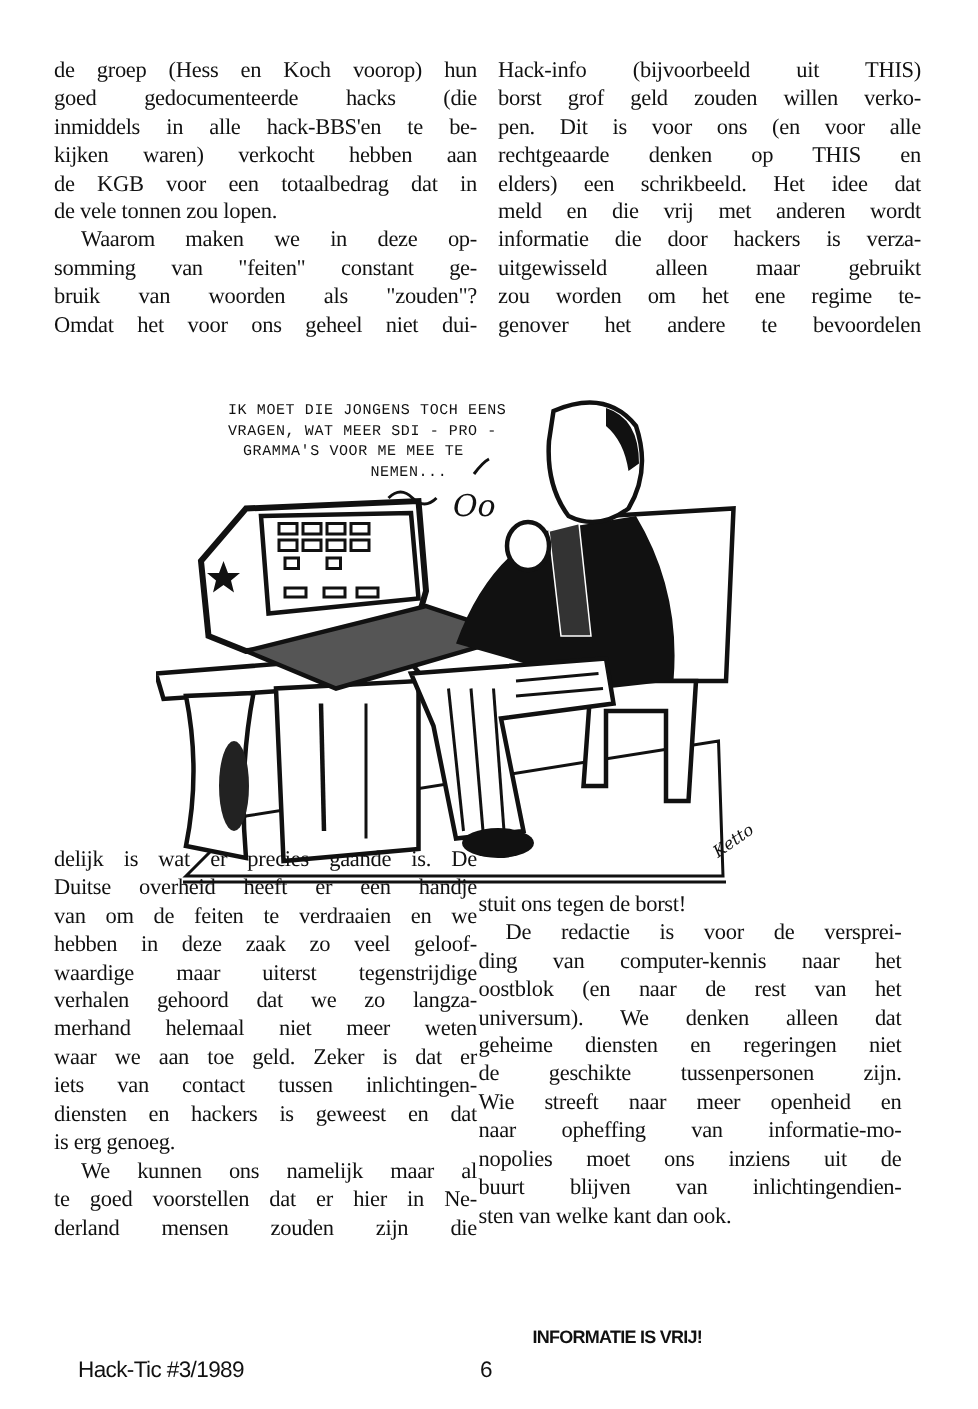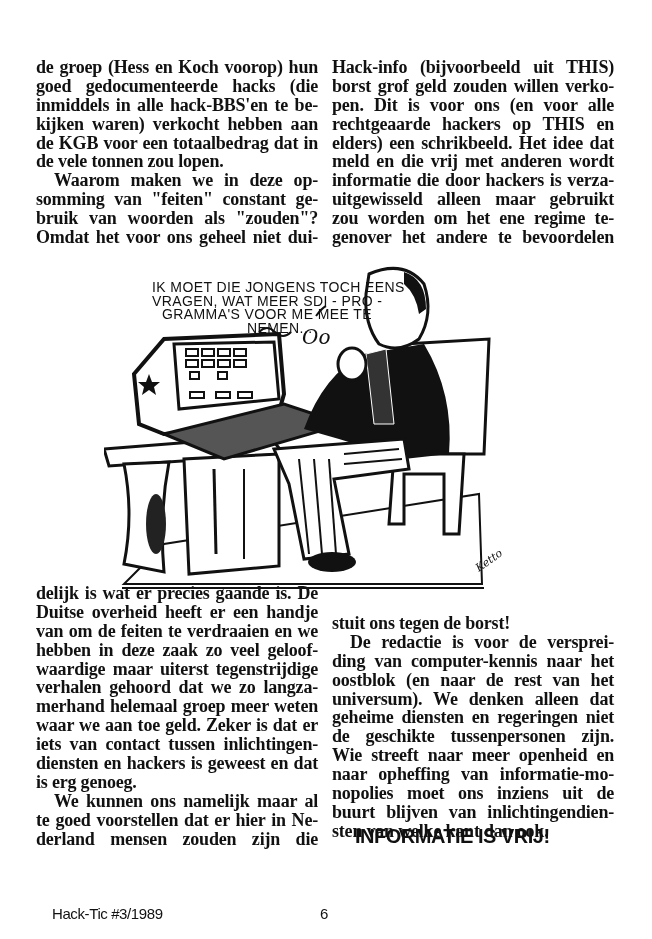--- a/index.html
+++ b/index.html
@@ -2,51 +2,50 @@
 <html><head>
   <meta charset="utf-8">
   <style>
     html, body { margin: 0; padding: 0; background: #ffffff; }
     body {
       width: 652px; height: 939px; position: relative; overflow: hidden;
       font-family: "Liberation Serif", serif; color: #111111;
     }
     .col {
       position: absolute; width: 282px;
-      font-size: 18px; line-height: 18.9px; font-weight: bold;
+      font-size: 15px; line-height: 18.9px; font-weight: normal;
       letter-spacing: -0.2px;
-      margin-top: 20px;
     }
     .line { display: block; white-space: nowrap; text-align: justify; text-align-last: justify; height: 18.9px; }
     .line.last { text-align-last: left; }
     .line.indent { padding-left: 18px; }
     #col-tl { left: 36px; top: 38px; }
     #col-tr { left: 332px; top: 38px; }
     #col-bl { left: 36px; top: 564px; }
-    #col-br { left: 332px; top: 594px; }
+    #col-br { left: 319px; top: 594px; }
     .slogan {
-      position: absolute; left: 355px; top: 825px;
-      font-family: "Liberation Sans", sans-serif; font-size: 20px; font-weight: bold;
+      position: absolute; left: 355px; top: 884px;
+      font-family: "Liberation Sans", sans-serif; font-size: 12px; font-weight: bold;
       letter-spacing: -0.5px;
     }
     .footer-title {
       position: absolute; left: 52px; top: 905px;
       font-family: "Liberation Sans", sans-serif; font-size: 15px; letter-spacing: -0.4px;
     }
     .footer-page {
       position: absolute; left: 320px; top: 905px;
       font-family: "Liberation Sans", sans-serif; font-size: 15px;
     }
     .cartoon {
       position: absolute; left: 104px; top: 254px; width: 448px; height: 336px;
     }
     .cartoon svg { width: 100%; height: 100%; display: block; }
     .caption {
-      position: absolute; left: 48px; top: 27px; width: 220px;
-      font-family: Liberation Sans, sans-serif; font-size: 14px; line-height: 13.5px;
+      position: absolute; left: 48px; top: 14px; width: 220px;
+      font-family: Liberation Mono, monospace; font-size: 10px; line-height: 13.5px;
       letter-spacing: 0.4px; color: #111;
     }
     .caption span { display: block; white-space: nowrap; }
     .signature {
       position: absolute; left: 370px; top: 300px; font-family: "DejaVu Serif", serif;
       font-size: 11px; font-style: italic; transform: rotate(-35deg);
     }
   </style>
 </head>
 <body>
@@ -60,21 +59,21 @@
     <span class="line last">de vele tonnen zou lopen.</span>
     <span class="line indent">Waarom maken we in deze op-</span>
     <span class="line">somming van "feiten" constant ge-</span>
     <span class="line">bruik van woorden als "zouden"?</span>
     <span class="line">Omdat het voor ons geheel niet dui-</span>
   </div>
 <div id="col-tr" class="col">
     <span class="line">Hack-info (bijvoorbeeld uit THIS)</span>
     <span class="line">borst grof geld zouden willen verko-</span>
     <span class="line">pen. Dit is voor ons (en voor alle</span>
-    <span class="line">rechtgeaarde hackers op THIS en</span>
+    <span class="line">rechtgeaarde denken op THIS en</span>
     <span class="line">elders) een schrikbeeld. Het idee dat</span>
     <span class="line">meld en die vrij met anderen wordt</span>
     <span class="line">informatie die door hackers is verza-</span>
     <span class="line">uitgewisseld alleen maar gebruikt</span>
     <span class="line">zou worden om het ene regime te-</span>
     <span class="line">genover het andere te bevoordelen</span>
   </div>
 
 <div class="cartoon">
   <svg viewBox="0 0 448 336">
@@ -143,21 +142,21 @@
   <div class="signature">Ketto</div>
 </div>
 
 <div id="col-bl" class="col">
     <span class="line">delijk is wat er precies gaande is. De</span>
     <span class="line">Duitse overheid heeft er een handje</span>
     <span class="line">van om de feiten te verdraaien en we</span>
     <span class="line">hebben in deze zaak zo veel geloof-</span>
     <span class="line">waardige maar uiterst tegenstrijdige</span>
     <span class="line">verhalen gehoord dat we zo langza-</span>
-    <span class="line">merhand helemaal groep meer weten</span>
+    <span class="line">merhand helemaal niet meer weten</span>
     <span class="line">waar we aan toe geld. Zeker is dat er</span>
     <span class="line">iets van contact tussen inlichtingen-</span>
     <span class="line">diensten en hackers is geweest en dat</span>
     <span class="line last">is erg genoeg.</span>
     <span class="line indent">We kunnen ons namelijk maar al</span>
     <span class="line">te goed voorstellen dat er hier in Ne-</span>
     <span class="line">derland mensen zouden zijn die</span>
   </div>
 <div id="col-br" class="col">
     <span class="line last">stuit ons tegen de borst!</span>

